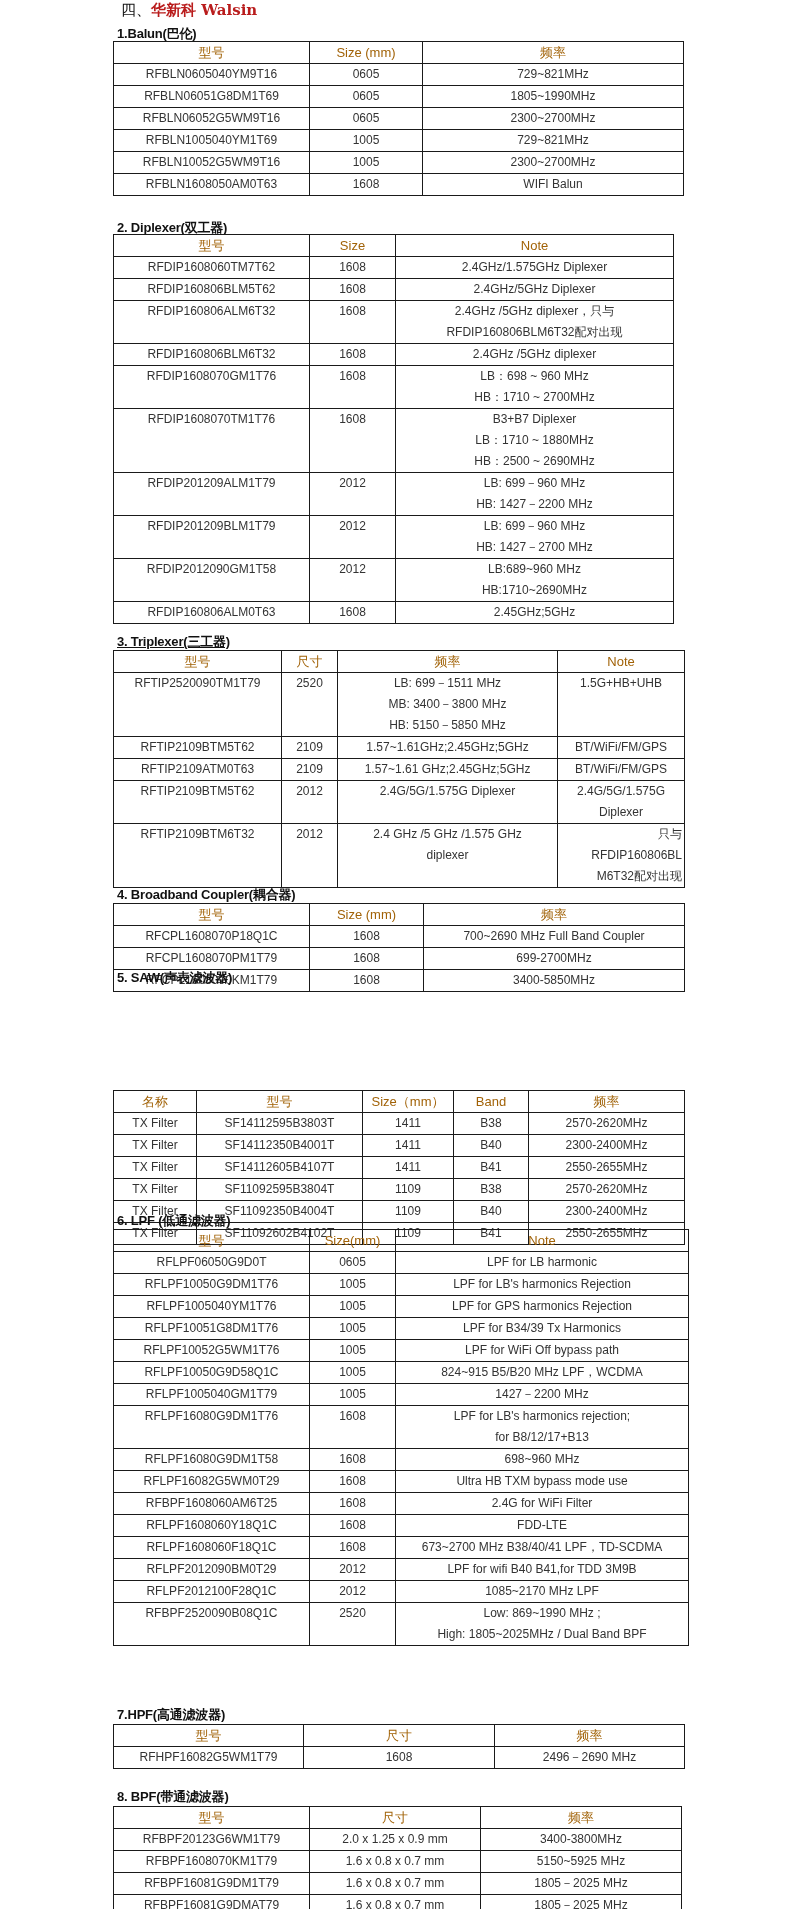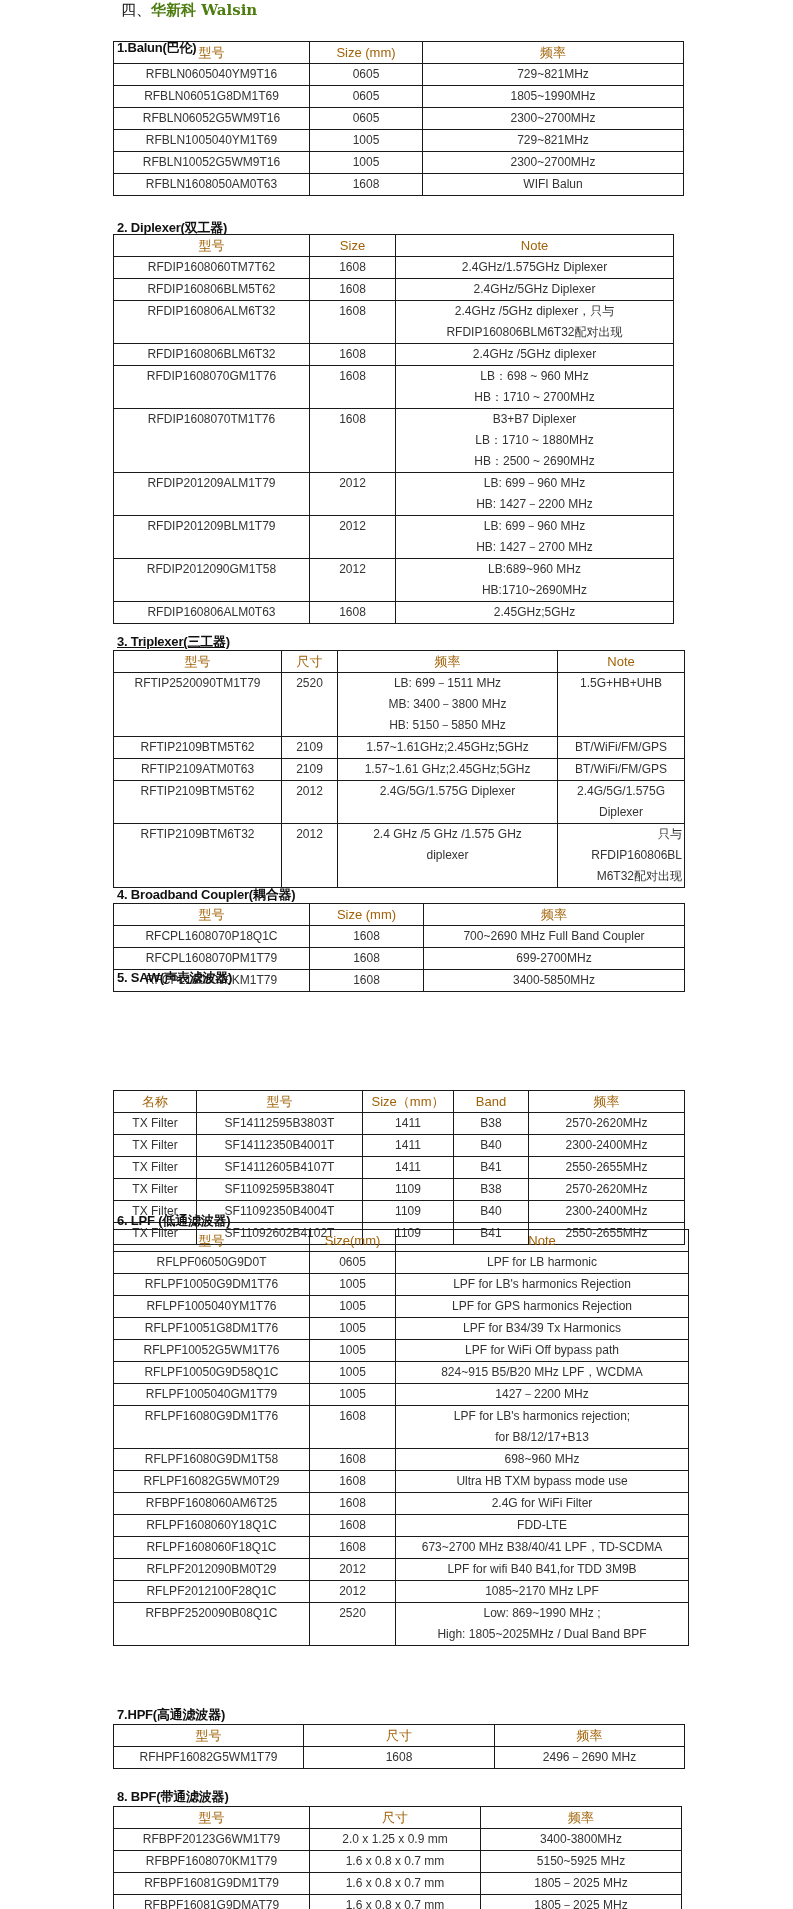--- a/index.html
+++ b/index.html
@@ -1,39 +1,39 @@
 <!DOCTYPE html>
 <html><head>
 <meta charset="utf-8">
 <style>
   html, body { margin: 0; padding: 0; background: #ffffff; }
   body { width: 793px; height: 1909px; position: relative; overflow: hidden;
          font-family: "Liberation Sans", "DejaVu Sans", sans-serif; color: #1a1a1a; }
   .page-title { position: absolute; left: 121px; top: 1px; font-size: 15px; line-height: 18px;
                 font-family: "DejaVu Serif", "Liberation Serif", serif; }
   .page-title .prefix { color: #111; }
-  .page-title .brand { color: #4d7c0f; font-weight: bold; }
+  .page-title .brand { color: #b91c1c; font-weight: bold; }
   .sec-title { position: absolute; left: 117px; font-size: 13px; font-weight: bold;
                line-height: 16px; color: #111; letter-spacing: -0.2px; }
   table.spec { position: absolute; left: 113px; border-collapse: collapse; table-layout: fixed;
                font-size: 12px; color: #333; }
   table.spec th, table.spec td { border: 1px solid #1a1a1a; padding: 0 2px; text-align: center;
                vertical-align: top; line-height: 21px; font-weight: normal; white-space: nowrap; overflow: hidden; }
   table.spec th { color: #a16207; font-size: 13px; }
   table.spec td.left { text-align: right; }
   .cell-line { display: block; }
 </style>
 </head>
 <body>
 
 <div class="page-title">
   <span class="prefix">四、</span><span class="brand">华新科 Walsin</span>
 </div>
 
-<div class="sec-title" style="top:40px;">1.Balun(巴伦)</div>
+<div class="sec-title" style="top:26px;">1.Balun(巴伦)</div>
 <table class="spec" id="t-balun" style="top:41px; width:570px;">
     <colgroup>
       <col style="width: 196px;">
       <col style="width: 113px;">
       <col style="width: 261px;">
     </colgroup>
     <thead>
       <tr>
         <th>型号</th>
         <th>Size (mm)</th>

